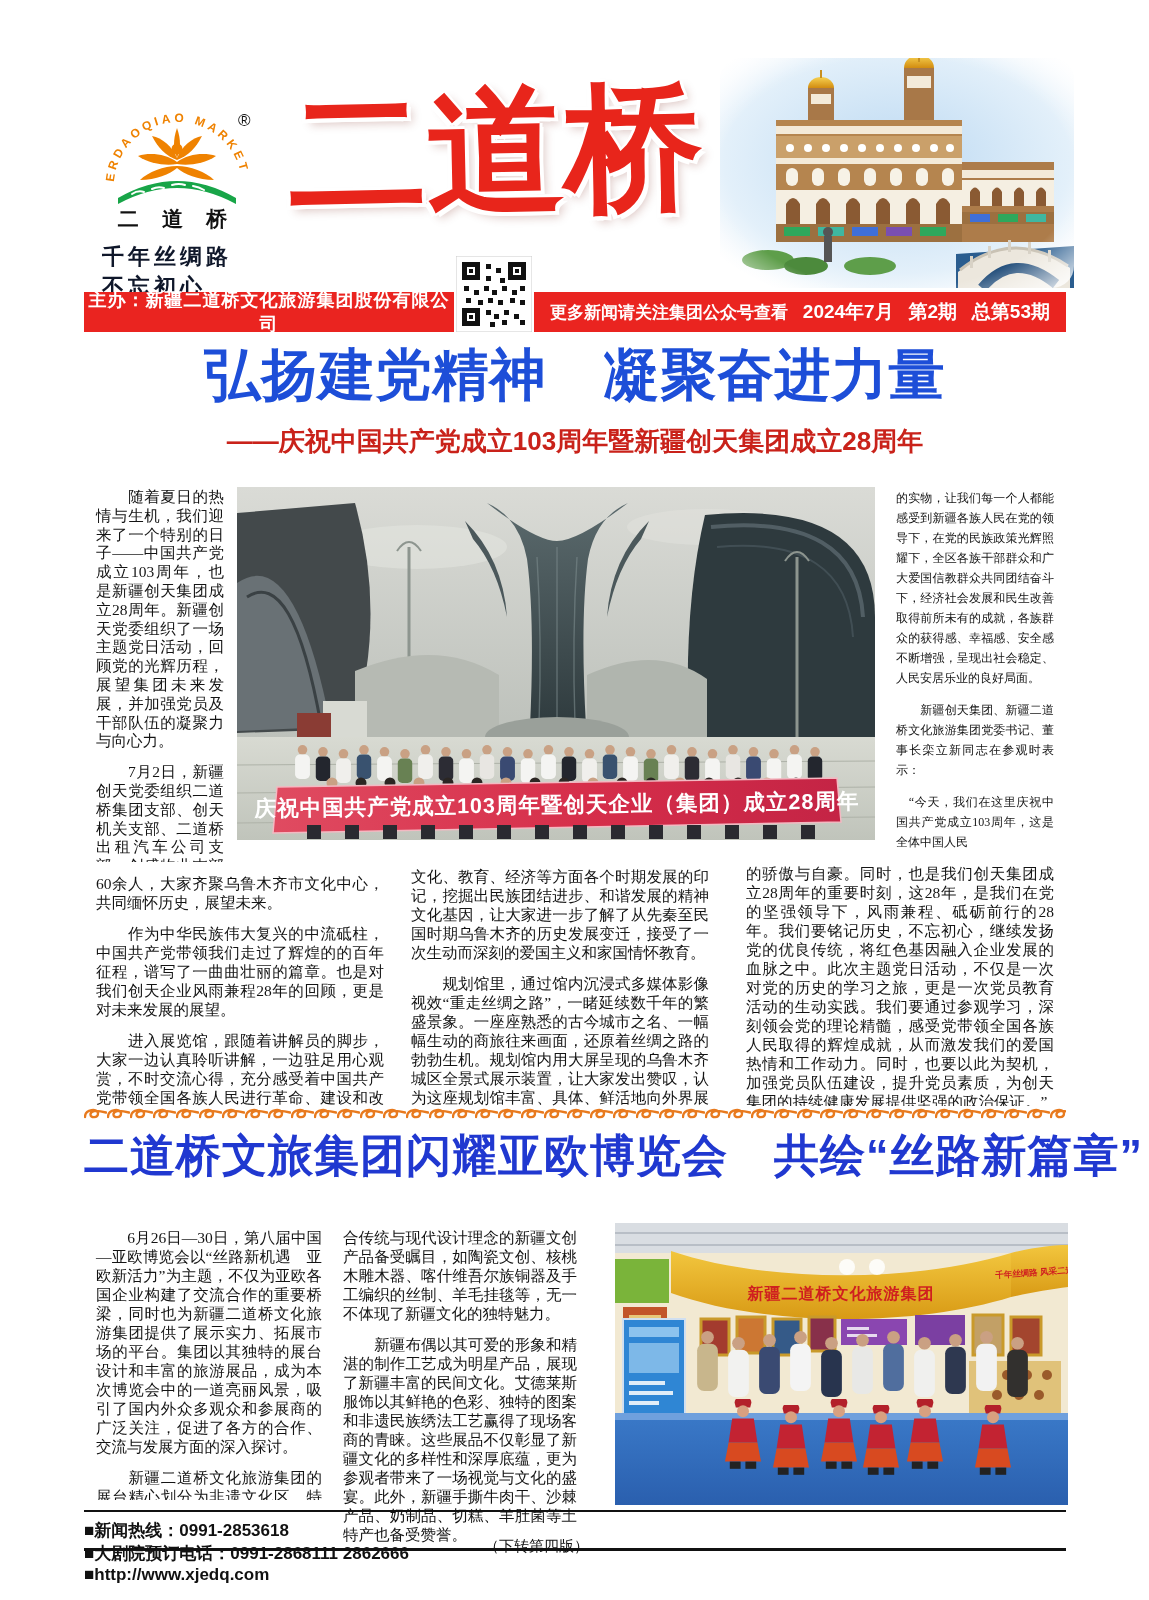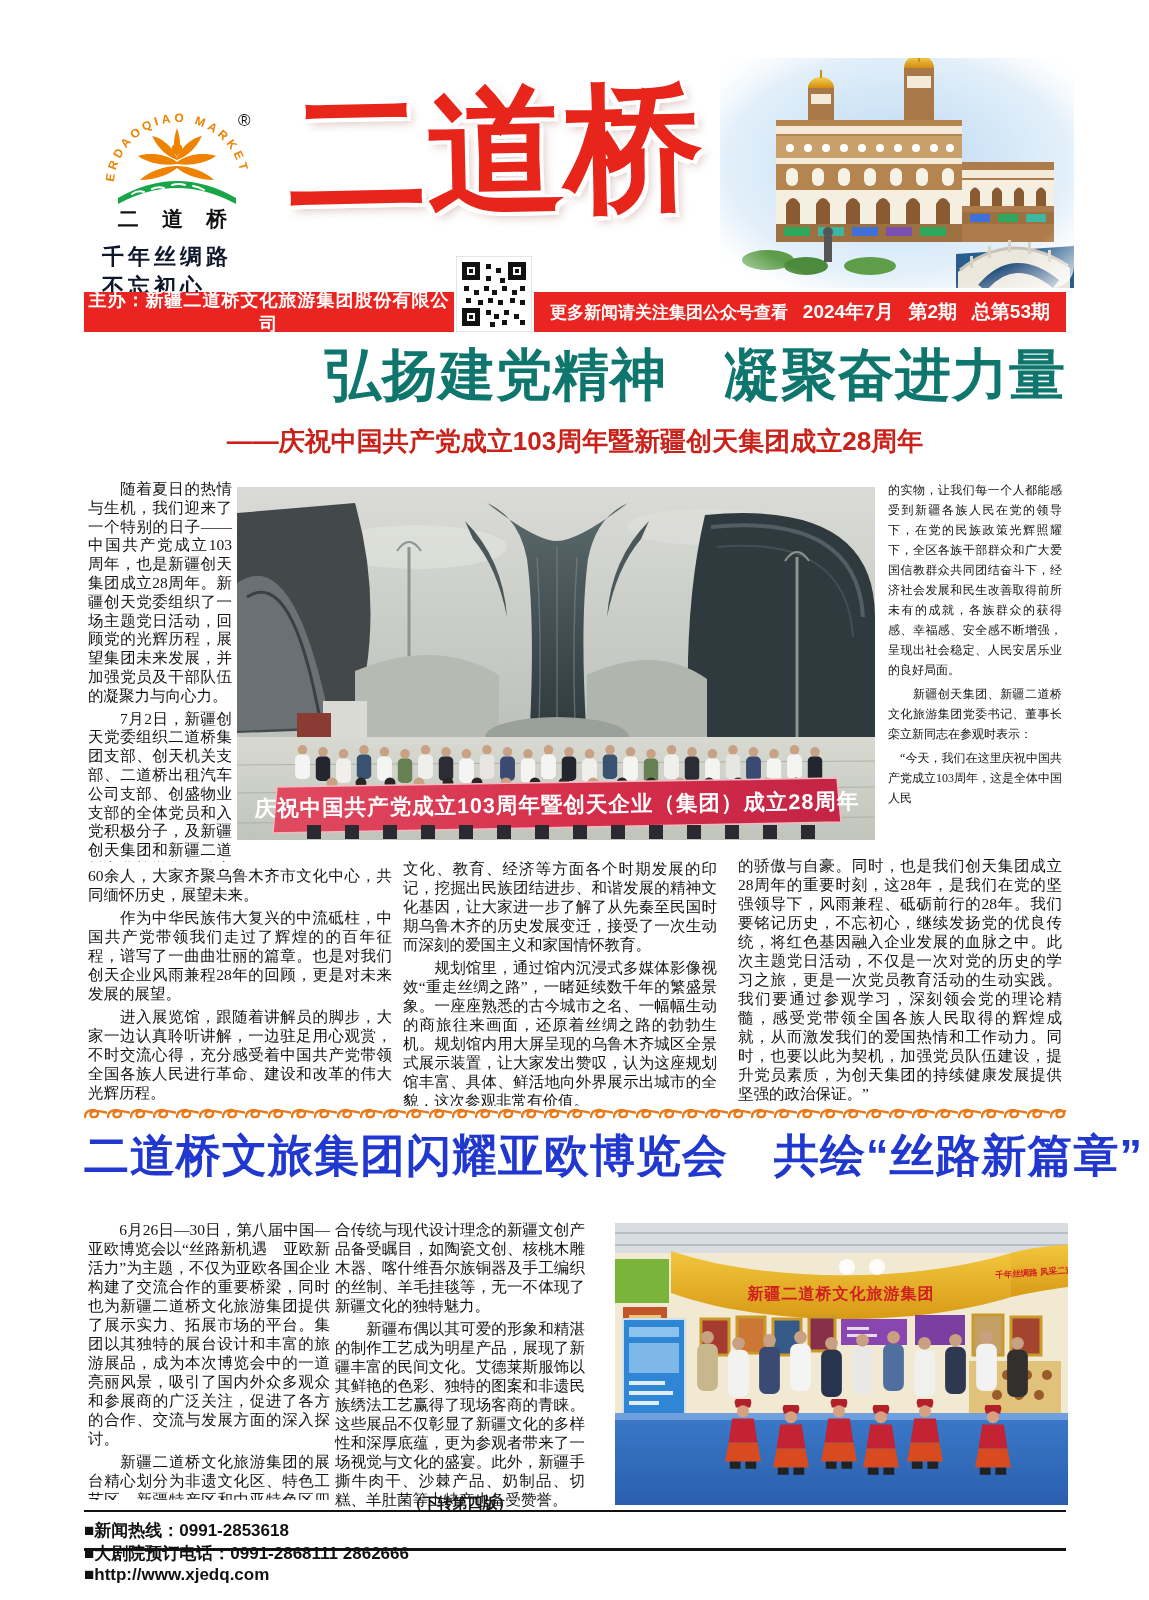--- a/index.html
+++ b/index.html
@@ -15,34 +15,34 @@
       text-shadow:3px 0 0 #fff,-3px 0 0 #fff,0 3px 0 #fff,0 -3px 0 #fff,
                   4px 4px 0 #fff,-4px 4px 0 #fff,5px 6px 10px rgba(120,30,20,.25);
       transform:rotate(-1.2deg);}
   .redbar{background:#ea2420;color:#fff;display:flex;align-items:center;}
   .redbar .pub{width:100%;text-align:center;font-size:18px;font-weight:bold;letter-spacing:1px;}
   .redbar-right{justify-content:space-between;padding:0 16px;box-sizing:border-box;}
   .redbar-right .notice{font-size:17px;font-weight:bold;}
   .redbar-right .num{font-size:19px;font-weight:bold;font-family:"Liberation Sans",sans-serif;}
 
   
-  .headline1{text-align:right;font-family:Liberation Serif, serif;
-      font-weight:900;font-size:56px;color:#0f766e;letter-spacing:1px;white-space:nowrap;}
+  .headline1{text-align:center;font-family:Liberation Serif, serif;
+      font-weight:900;font-size:56px;color:#1d4ed8;letter-spacing:1px;white-space:nowrap;}
   .subheadline1{text-align:center;font-family:"Liberation Sans","DejaVu Sans",sans-serif;
       font-weight:bold;font-size:26px;color:#c9221a;white-space:nowrap;}
   .bodytext{font-size:15.5px;line-height:19px;text-align:justify;}
-  .bodytext p{margin:4px;}
+  .bodytext p{margin:12px;}
   .coltop{font-size:15.5px;line-height:18.8px;}
   .colright{font-size:12px;line-height:20px;}
 
   
   .divider{display:block;}
   .headline2{text-align:center;font-family:"Liberation Sans","DejaVu Sans",sans-serif;
       font-weight:900;font-size:45px;color:#2038d0;letter-spacing:1px;white-space:nowrap;}
-  .note{ text-align:center;margin-top:-19px;font-weight:bold;font-size:15px;}
+  .note{ text-align:right;margin-top:-19px;font-weight:normal;font-size:15px;}
 
   
   .rule{background:#111;}
   .footer-row{display:flex;justify-content:space-between;
       font-family:"Liberation Sans","DejaVu Sans",sans-serif;font-weight:bold;
       font-size:17px;color:#111;flex-direction:column;}
   .photo-frame{display:block;}
 </style>
 </head>
 <body>

